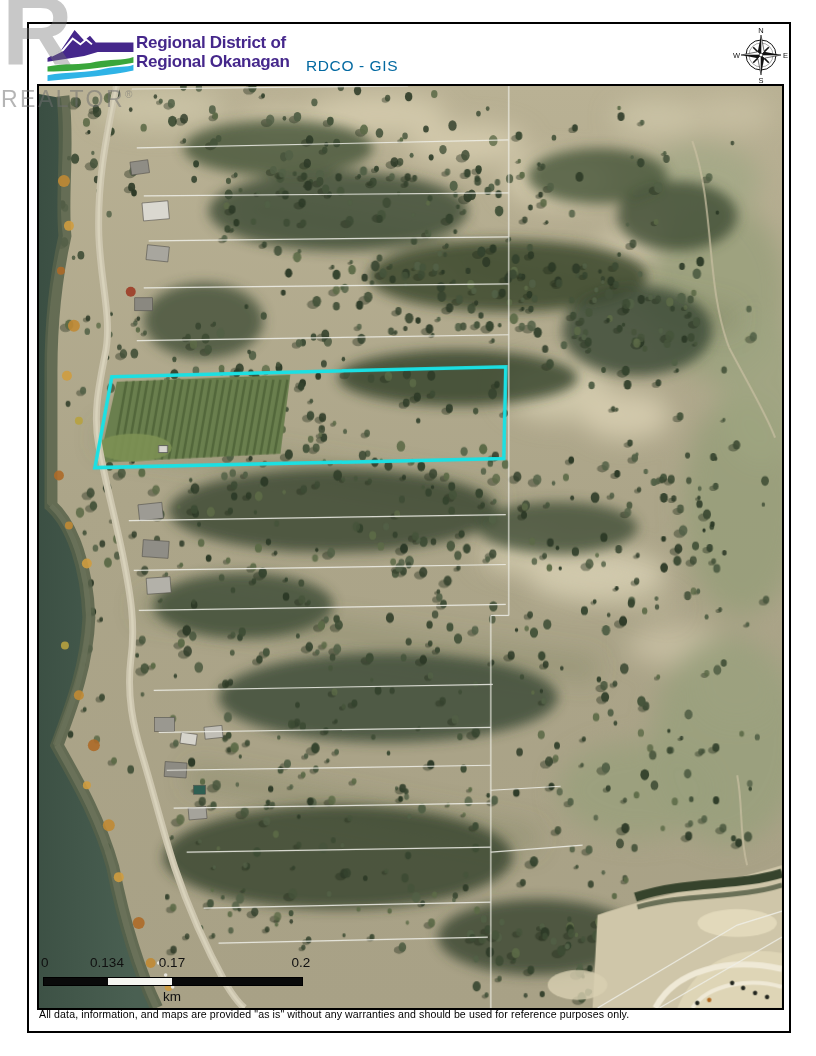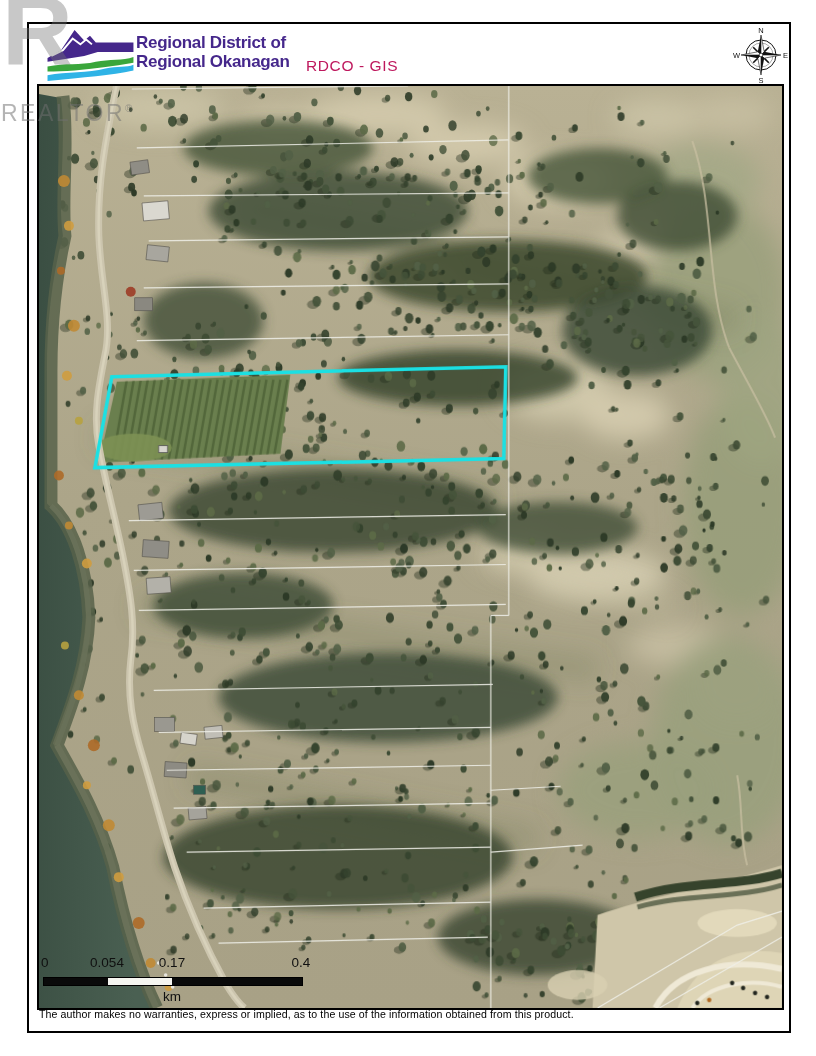--- a/index.html
+++ b/index.html
@@ -4,30 +4,30 @@
 <style>
   html,body{margin:0;padding:0;background:#fff;}
   .page{position:relative;width:816px;height:1056px;background:#fff;overflow:hidden;
         font-family:"Liberation Sans",sans-serif;}
   .frame{position:absolute;left:27px;top:22px;width:764px;height:1011px;
          border:2px solid #000;box-sizing:border-box;background:#fff;z-index:1;}
   
   .logo-mark{position:absolute;left:44px;top:27px;width:92px;height:56px;z-index:3;}
   .logo-text{position:absolute;left:136px;top:34px;z-index:3;color:#45278B;
              font-size:17px;font-weight:700;line-height:18.5px;letter-spacing:-0.3px;}
-  .page-title{position:absolute;left:306px;top:57px;z-index:3;color:#be185d;
+  .page-title{position:absolute;left:306px;top:57px;z-index:3;color:#0369a1;
               font-size:15.5px;letter-spacing:0.6px;}
   .compass{position:absolute;left:732px;top:26px;width:58px;height:58px;z-index:3;}
   .compass text{font-family:"Liberation Sans",sans-serif;font-size:7.5px;fill:#111;}
   
   .watermark{position:absolute;left:0;top:0;z-index:10;pointer-events:none;}
   .wm-r{position:absolute;left:2px;top:-18px;font-size:98px;font-weight:800;
         color:rgba(118,118,118,0.40);line-height:1;}
   .wm-text{position:absolute;left:1px;top:86px;font-size:23px;letter-spacing:2.5px;
-           color:rgba(112,112,112,0.52);white-space:nowrap;margin-top:14px;}
+           color:rgba(112,112,112,0.52);white-space:nowrap;}
   .wm-text sup{font-size:10px;letter-spacing:0;}
   
   .map{position:absolute;left:37px;top:84px;width:747px;height:926px;
        border:2px solid #000;box-sizing:border-box;background:#aea78a;z-index:2;}
   .map svg{display:block;width:100%;height:100%;}
   
   .scalebar{position:absolute;left:2px;top:869px;width:300px;height:52px;z-index:4;
             color:#101010;font-size:13.5px;}
   .scalebar .lab{position:absolute;top:0;}
   .scalebar .c{transform:translateX(-50%);}
@@ -1806,34 +1806,34 @@
         </g>
 
       <g>
         <polygon points="73,291 468,281 466,373 56,382" fill="none" stroke-width="3.5" stroke="#1BE0E3"></polygon>
         <rect x="120" y="360" width="9" height="7" fill="#d8d6ce" stroke="#555" stroke-width="0.8"></rect>
       </g>
     </svg>
 
     <div class="scalebar">
       <span class="lab" style="left:0px">0</span>
-      <span class="lab c" style="left:66px">0.054</span>
+      <span class="lab c" style="left:66px">0.134</span>
       <span class="lab c" style="left:131px">0.17</span>
-      <span class="lab c" style="left:260px">0.4</span>
+      <span class="lab c" style="left:260px">0.2</span>
       <div class="sb-bar">
         <div class="sb-seg" style="width:64px;background:#0a0a0a"></div>
         <div class="sb-seg" style="width:64px;background:#f5f5f0"></div>
         <div class="sb-seg" style="width:130px;background:#0a0a0a"></div>
       </div>
       <span class="sb-km">km</span>
     </div>
   </div>
 
   <div class="disclaimer">
-    <div>The author makes no warranties, express or implied, as to the use of the information obtained from this product.</div>
+    <div>All data, information, and maps are provided "as is" without any warranties and should be used for reference purposes only.</div>
   </div>
 
   <div class="watermark">
     <span class="wm-r">R</span>
     <span class="wm-text"><span>REALTOR</span><sup>®</sup></span>
   </div>
 
 </div>
 
 </body></html>

